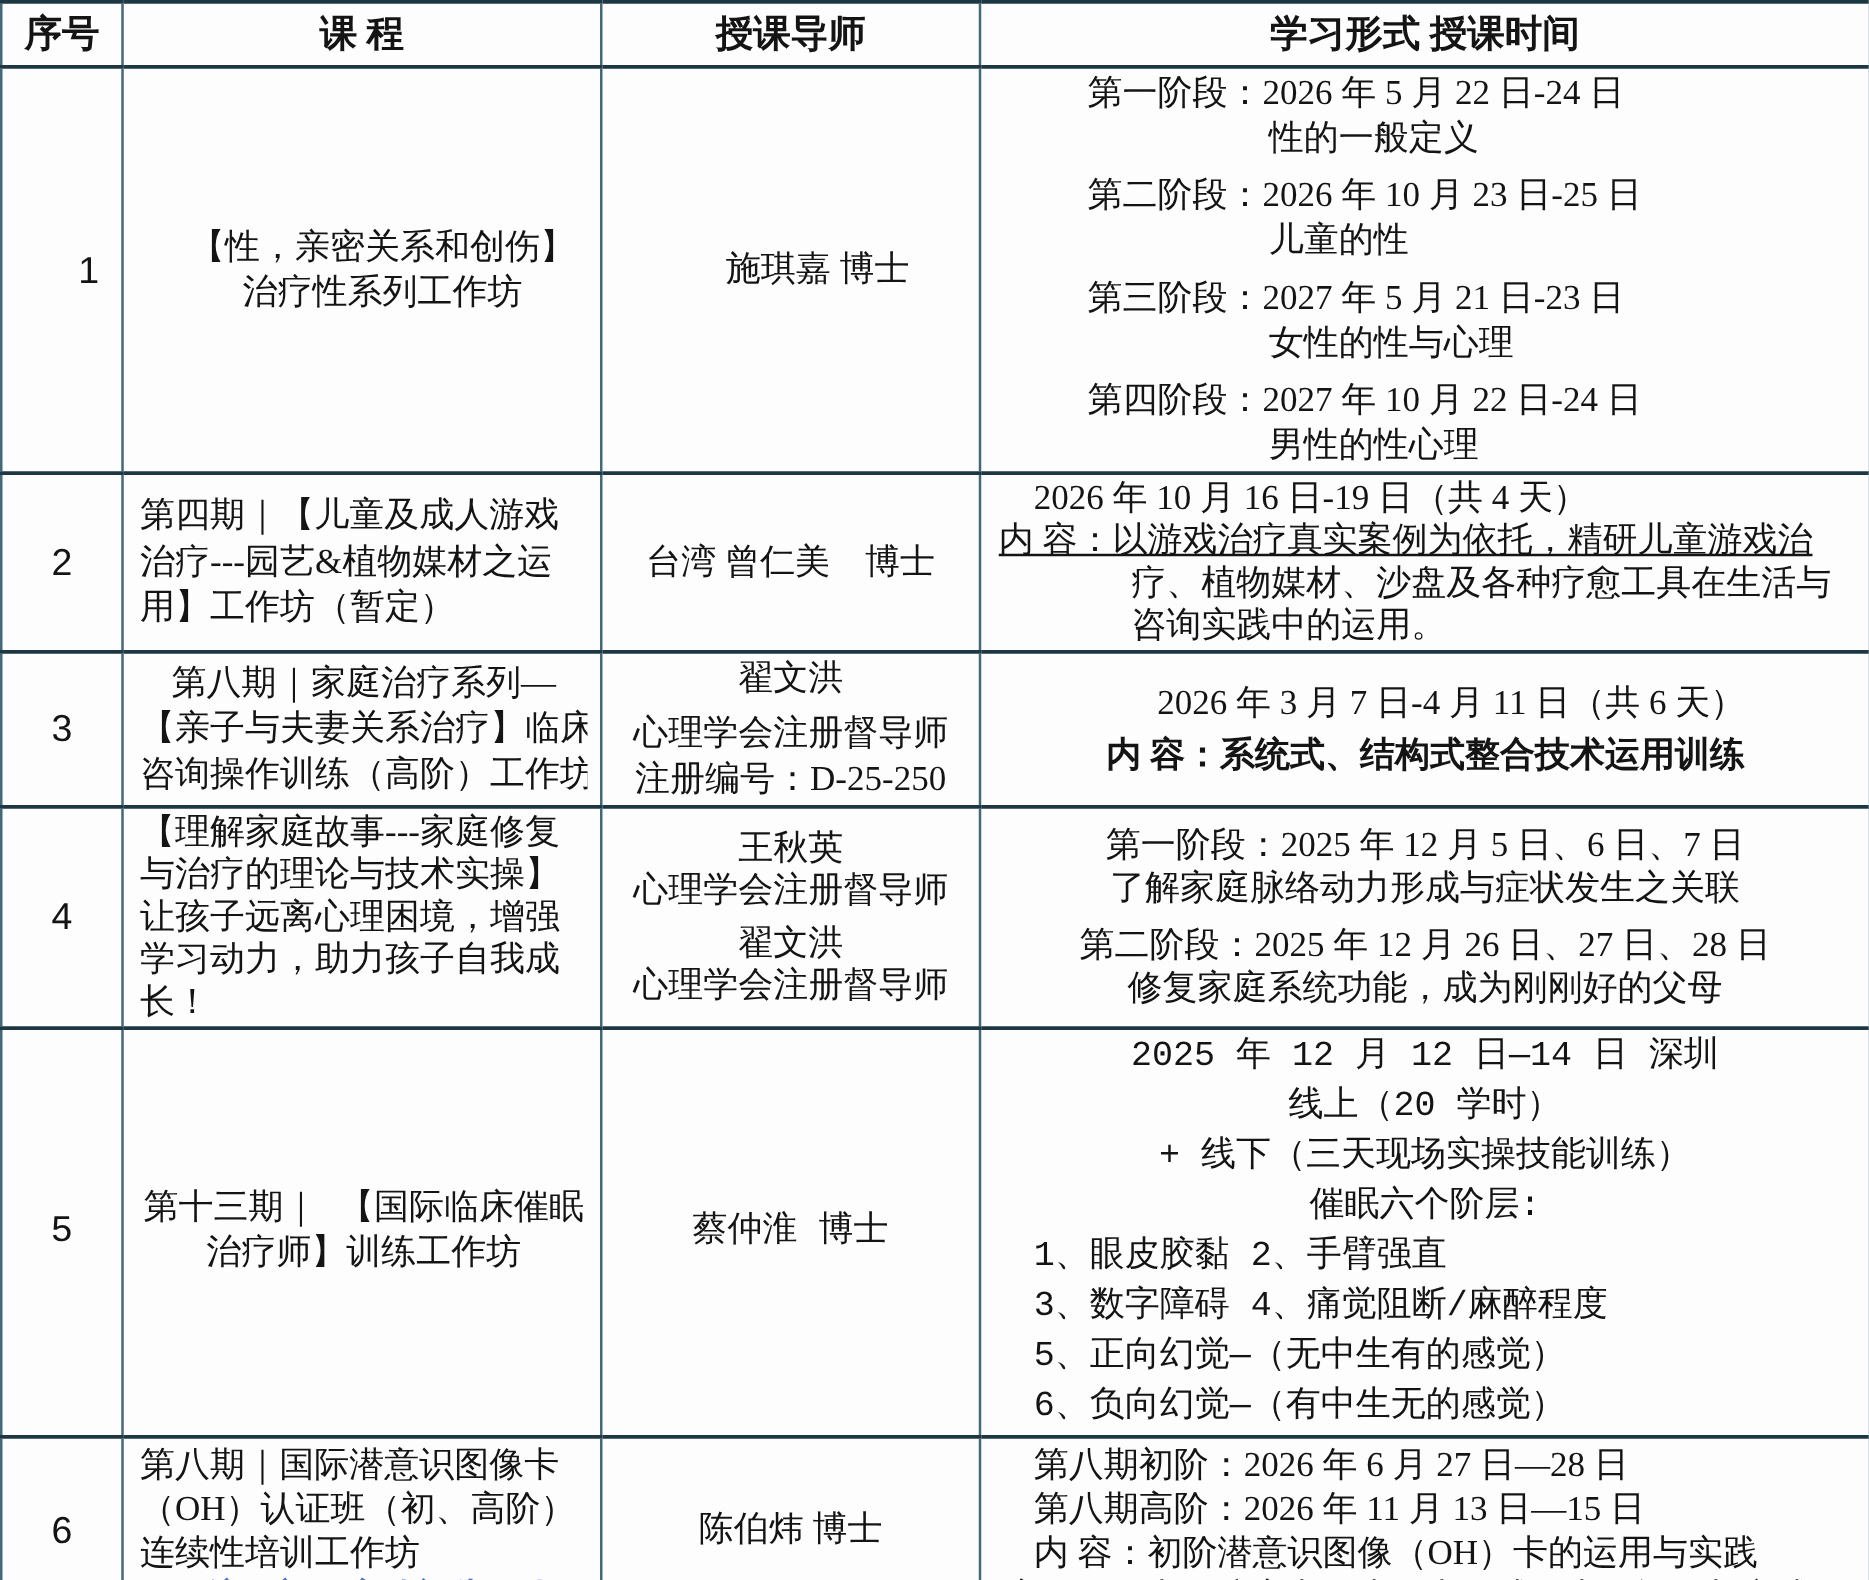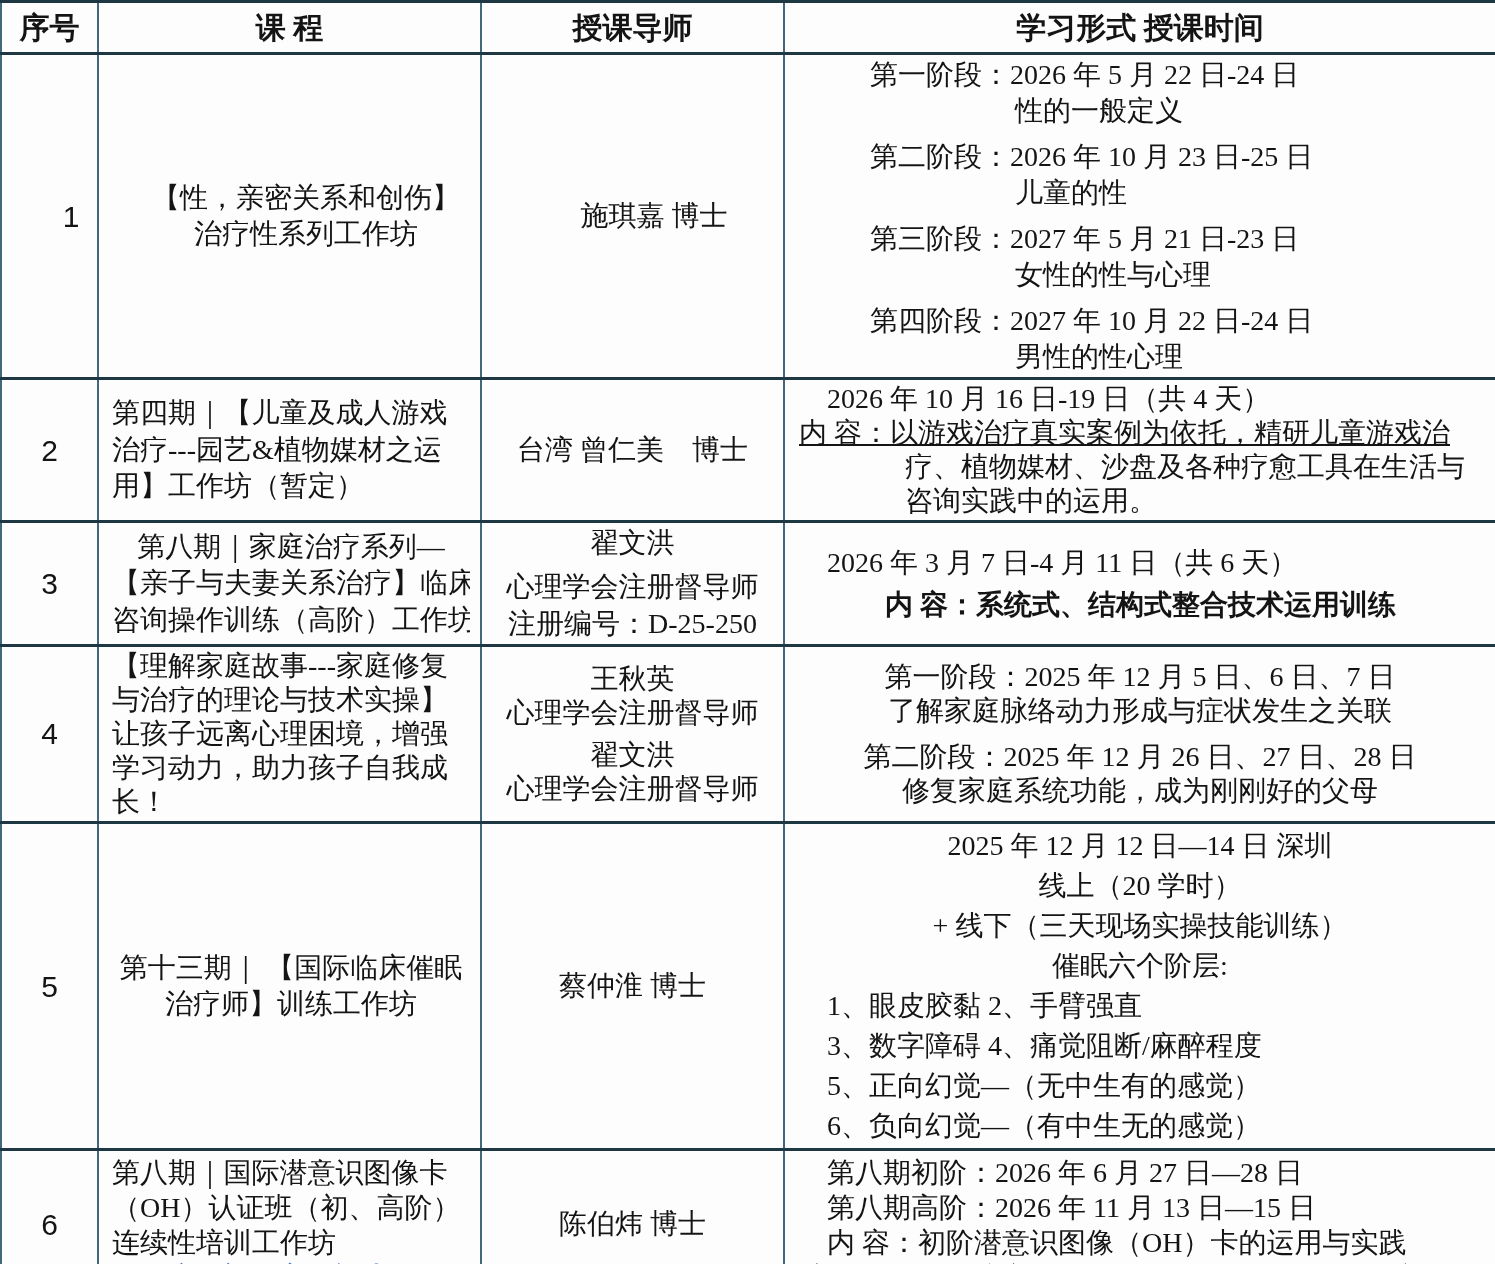--- a/index.html
+++ b/index.html
@@ -19,28 +19,28 @@
   .left{text-align:left;}
   .nowrap{white-space:nowrap;overflow:hidden;}
   .pad-course{padding-left:13px;padding-right:10px;}
   .p14{padding-left:14px;text-decoration:underline;} .p20{padding-left:20px;} .p42{padding-left:42px;}
   .p100{padding-left:100px;font-weight:bold;} .p122{padding-left:120px;} .p187{padding-left:187px;}
   
   tr.r1 td{height:322px;padding-left:43px;}
   tr.r2 td{height:135px;}
   tr.r3 td{height:112px;}
   tr.r4 td{height:166px;}
-  tr.r5 td{height:324px;}
+  tr.r5 td{height:324px;font-family:Liberation Mono, monospace;}
   tr.r6 td{height:150px;}
   tr.r1 td.schedcell{line-height:36px;}
   tr.r1 .stage{margin-bottom:10px;}
   tr.r1 .stage:last-child{margin-bottom:0;}
   tr.r2 td.schedcell{line-height:34px;}
   tr.r3 td.schedcell{line-height:38px;}
-  tr.r3 .dateline{margin-bottom:4px;}
+  tr.r3 .dateline{margin-bottom:4px;text-align:center;}
   tr.r4 td{line-height:34px;}
   tr.r4 .stage{margin-bottom:12px;}
   tr.r4 .stage:last-child{margin-bottom:0;}
   tr.r5 td.schedcell{line-height:40px;}
   tr.r6 td.schedcell{line-height:35px;}
   tr.r6 td.coursecell{line-height:35px;}
   .gap8{margin-bottom:8px;}
   .instr-line{text-align:center;}
   .note-blue{color:#4472c4;font-weight:bold;text-align:center;padding-left:30px;}
   .course-p{margin:0;}

